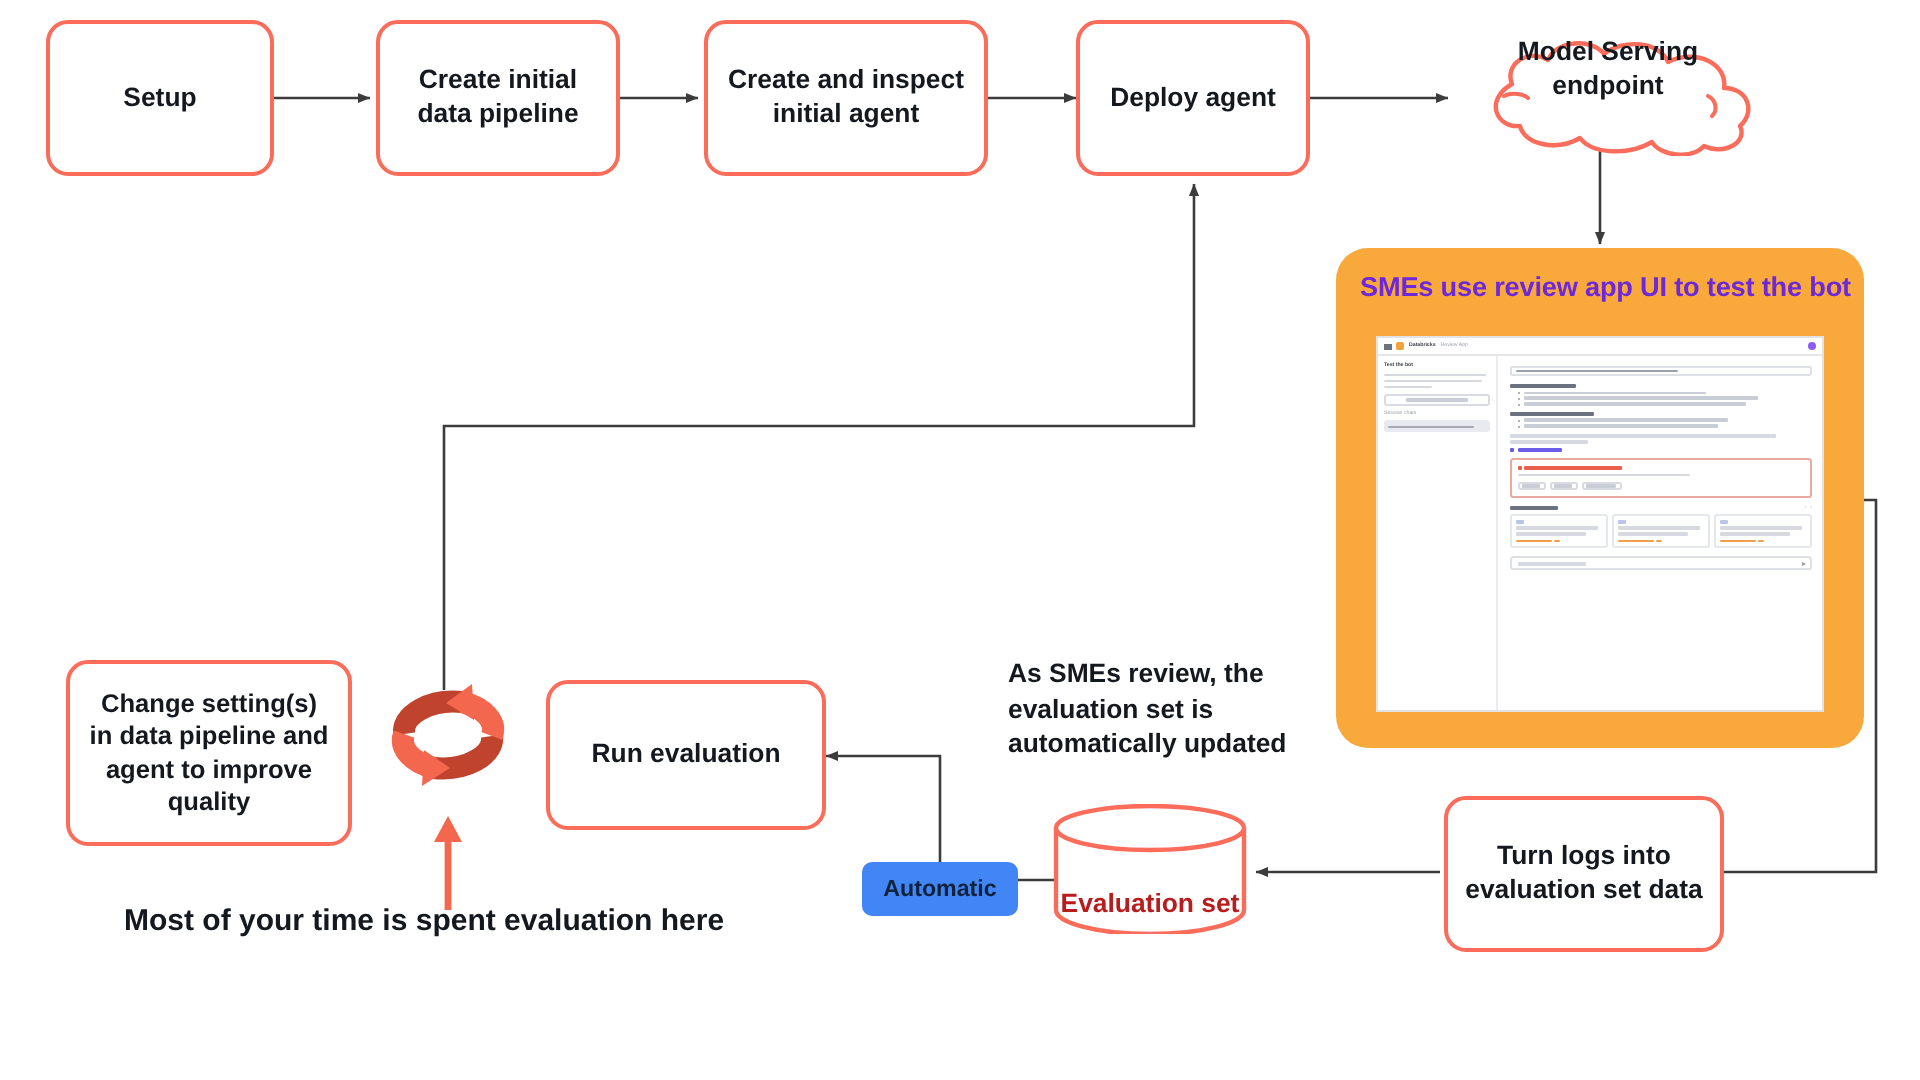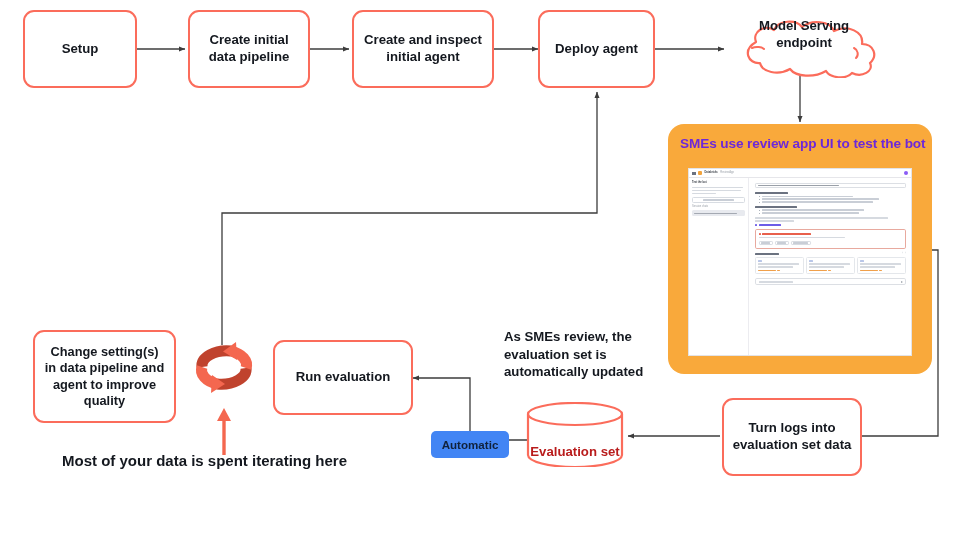--- a/index.html
+++ b/index.html
@@ -429,16 +429,16 @@
     </span>
   </div>
 
   <div class="annot" id="annot-sme" style="left:472px; top:328px; width:180px;margin-left:32px;">
     <span>As SMEs review, the</span><br>
     <span>evaluation set is</span><br>
     <span>automatically updated</span>
   </div>
 
   <div class="annot" id="annot-iterate" style="left:62px; top:452px;">
-    <span>Most of your data is spent iterating here</span>
+    <span>Most of your time is spent evaluation here</span>
   </div>
 
 </div>
 
 </body></html>

